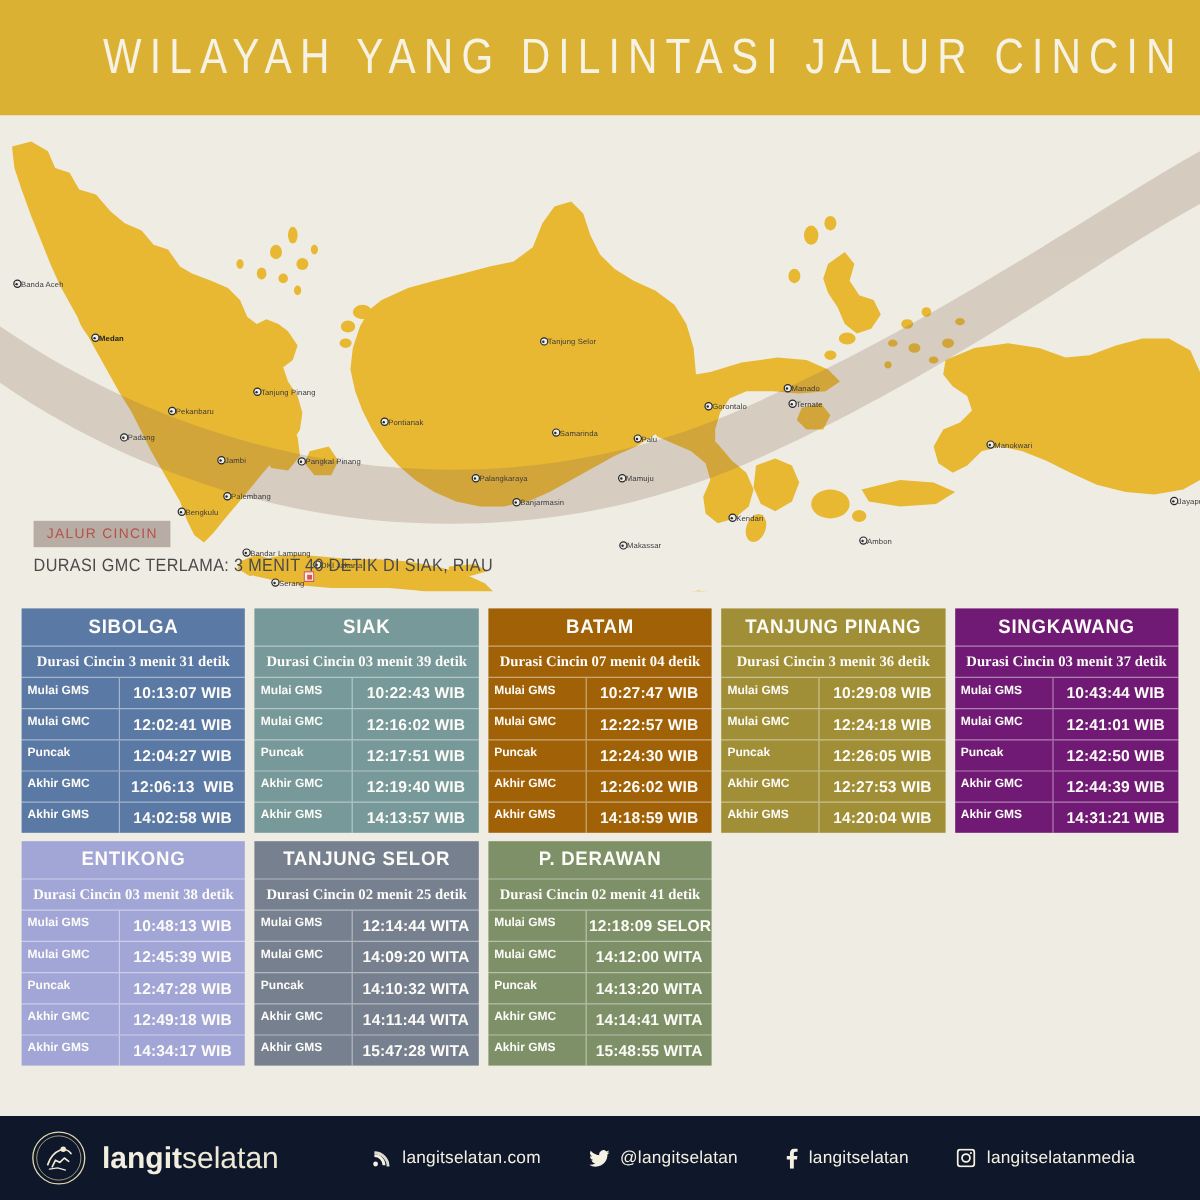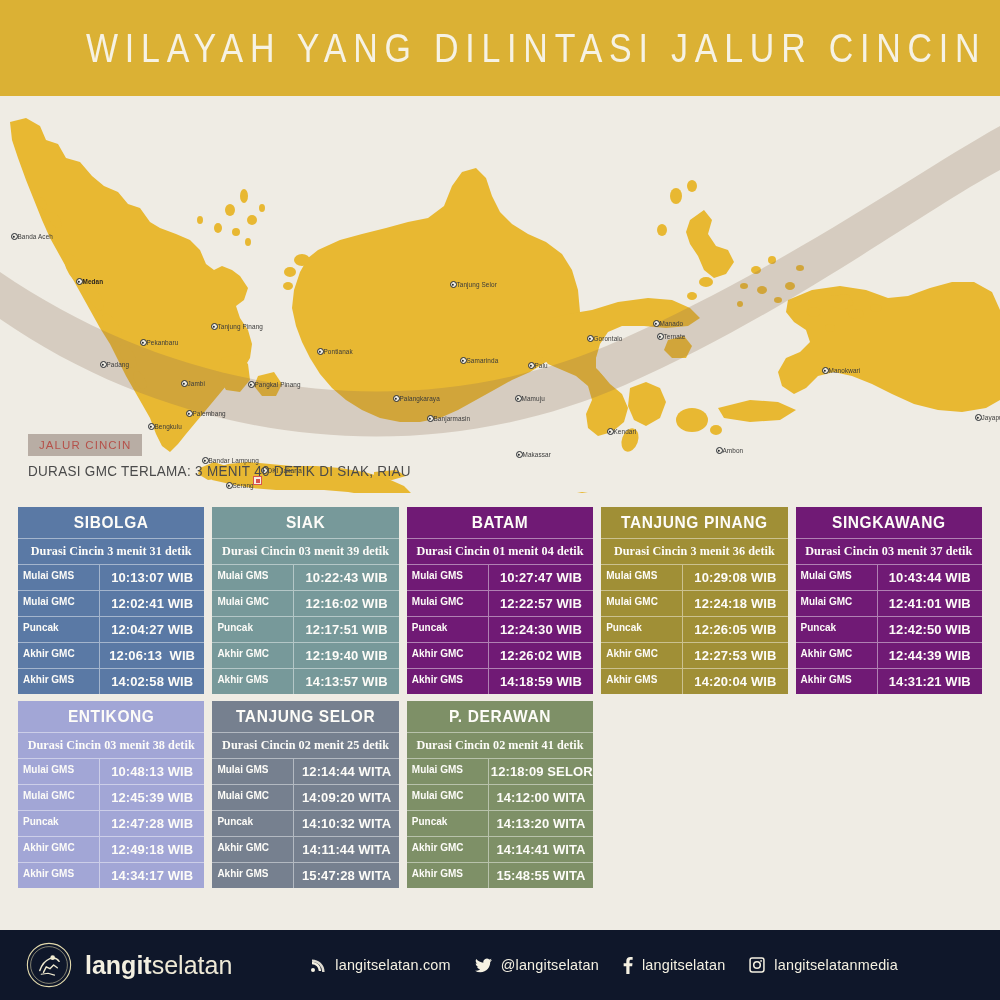--- a/index.html
+++ b/index.html
@@ -110,21 +110,21 @@
   .footer {
     position: absolute; left: 0; top: 930px; width: 1000px; height: 70px;
     background: #0f172a; display: flex; align-items: center;
   }
   .footer .brand { display: flex; align-items: center; margin-left: 26px; }
   .seal { width: 46px; height: 46px; }
   .wordmark { margin-left: 13px; font-size: 25px; color: #f3efe0; white-space: nowrap; }
   .wordmark b { font-weight: bold; }
   .wordmark span { font-weight: 300; color: #eee9d6; }
 
-  .social { display: flex; align-items: center; margin-left: 78px; gap: 24px; text-align: right; }
+  .social { display: flex; align-items: center; margin-left: 78px; gap: 40px; text-align: right; }
   .sitem { display: flex; align-items: center; gap: 9px; color: #f5f1e2;
            font-size: 14.4px; white-space: nowrap; letter-spacing: .2px; }
   .sitem svg { display: block; }
 </style>
 </head>
 <body>
 
 <div class="page">
 
   <div class="header">
@@ -333,23 +333,23 @@
         </div>
         <div class="crow">
           <div class="lbl">Akhir GMC</div>
           <div class="val">12:19:40 WIB</div>
         </div>
         <div class="crow">
           <div class="lbl">Akhir GMS</div>
           <div class="val">14:13:57 WIB</div>
         </div>
       </div>
-      <div class="card" style="background: #701a75;">
+      <div class="card" style="background: #a16207;">
         <div class="ctitle">BATAM</div>
-        <div class="cdur">Durasi Cincin 01 menit 04 detik</div>
+        <div class="cdur">Durasi Cincin 07 menit 04 detik</div>
         <div class="crow">
           <div class="lbl">Mulai GMS</div>
           <div class="val">10:27:47 WIB</div>
         </div>
         <div class="crow">
           <div class="lbl">Mulai GMC</div>
           <div class="val">12:22:57 WIB</div>
         </div>
         <div class="crow">
           <div class="lbl">Puncak</div>

